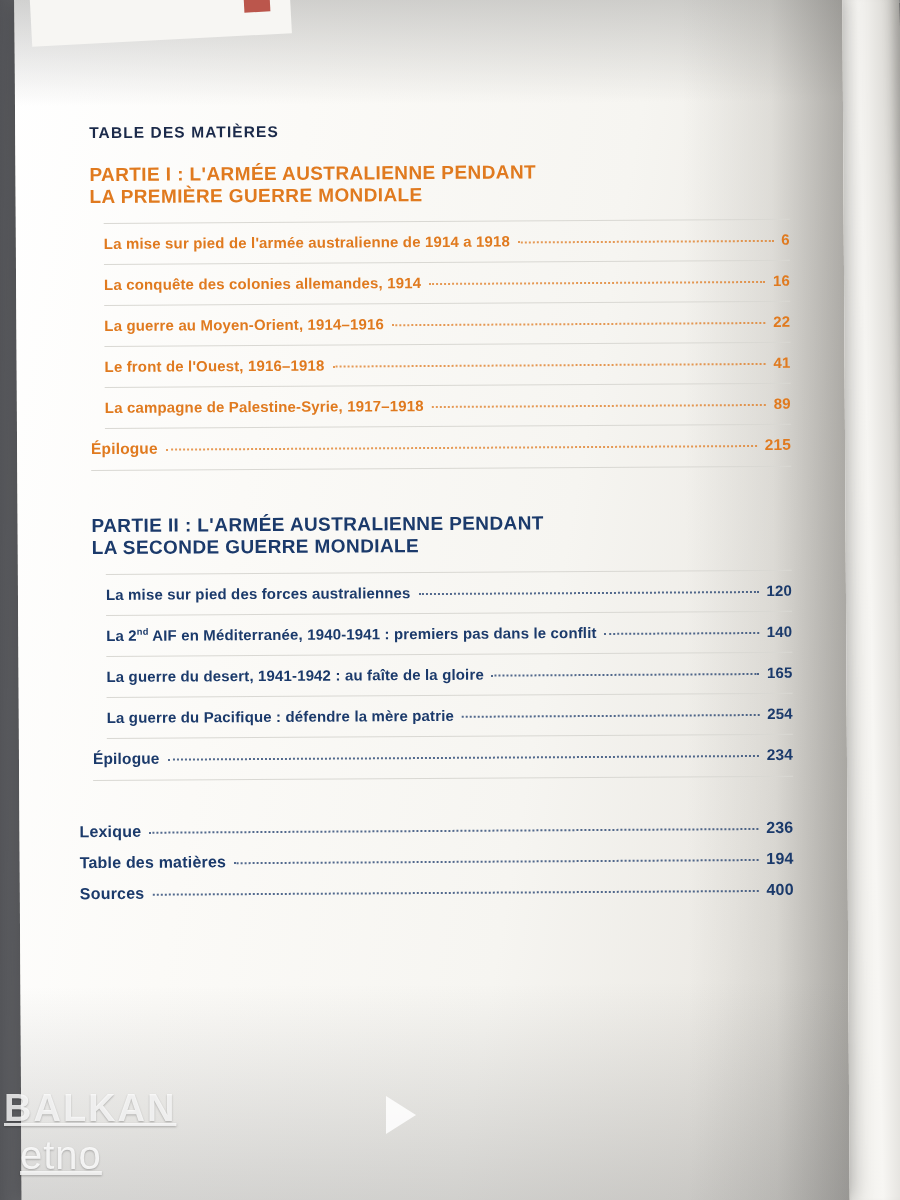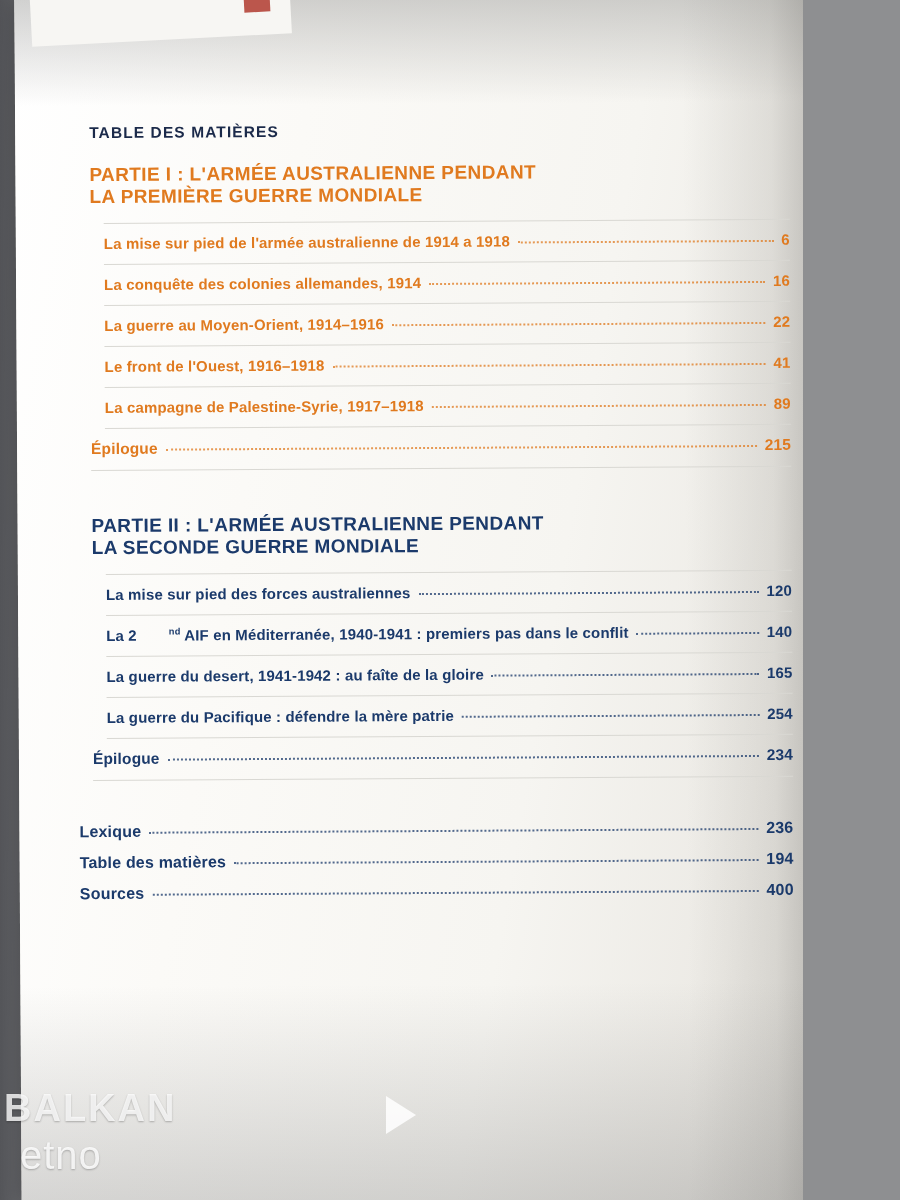--- a/index.html
+++ b/index.html
@@ -9,21 +9,21 @@
   body {
     width: 900px;
     height: 1200px;
     overflow: hidden;
     background: #8e8f91;
     font-family: "Liberation Sans", sans-serif;
   }
 
   #scene {
     position: relative;
-    width: 803px;
+    width: 900px;
     height: 1200px;
     background:
       linear-gradient(115deg, #9a9b9d 0%, #85868a 35%, #76777b 60%, #6d6e72 100%);
     overflow: hidden;
   }
 
   
   .bg-noise {
     position: absolute;
     inset: 0;
@@ -167,31 +167,32 @@
   .back-list { margin-top: 36px; margin-left: -14px; }
   .back-list .entry {
     color: #1b3a6b;
     font-size: 16px;
     padding: 6.5px 0;
     border: none;
     letter-spacing: 0.2px;
   }
   .back-list .entry:first-child { border-top: none; }
 
-  sup { font-size: 0.62em; vertical-align: super; margin-left: 32px; }
+  sup { font-size: 0.62em; vertical-align: super; }
 
   
   .watermark {
     position: absolute;
     left: 4px;
     bottom: 22px;
     width: 470px;
     color: rgba(255,255,255,0.78);
     pointer-events: none;
     user-select: none;
+    text-decoration: underline;
   }
   .wm-balkan {
     font-family: "Liberation Sans", sans-serif;
     font-weight: bold;
     font-size: 38px;
     letter-spacing: 2px;
     line-height: 1;
     color: rgba(255,255,255,0.80);
     text-shadow: 0 1px 2px rgba(0,0,0,0.25);
   }

